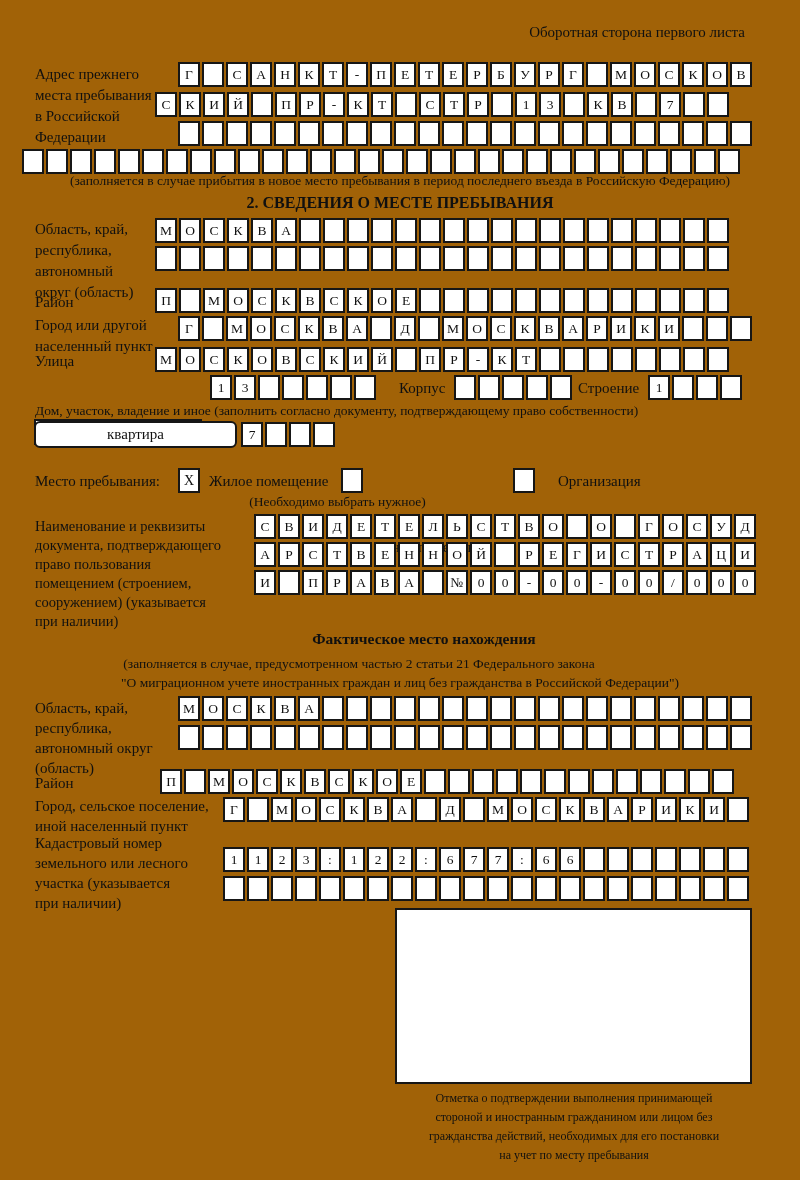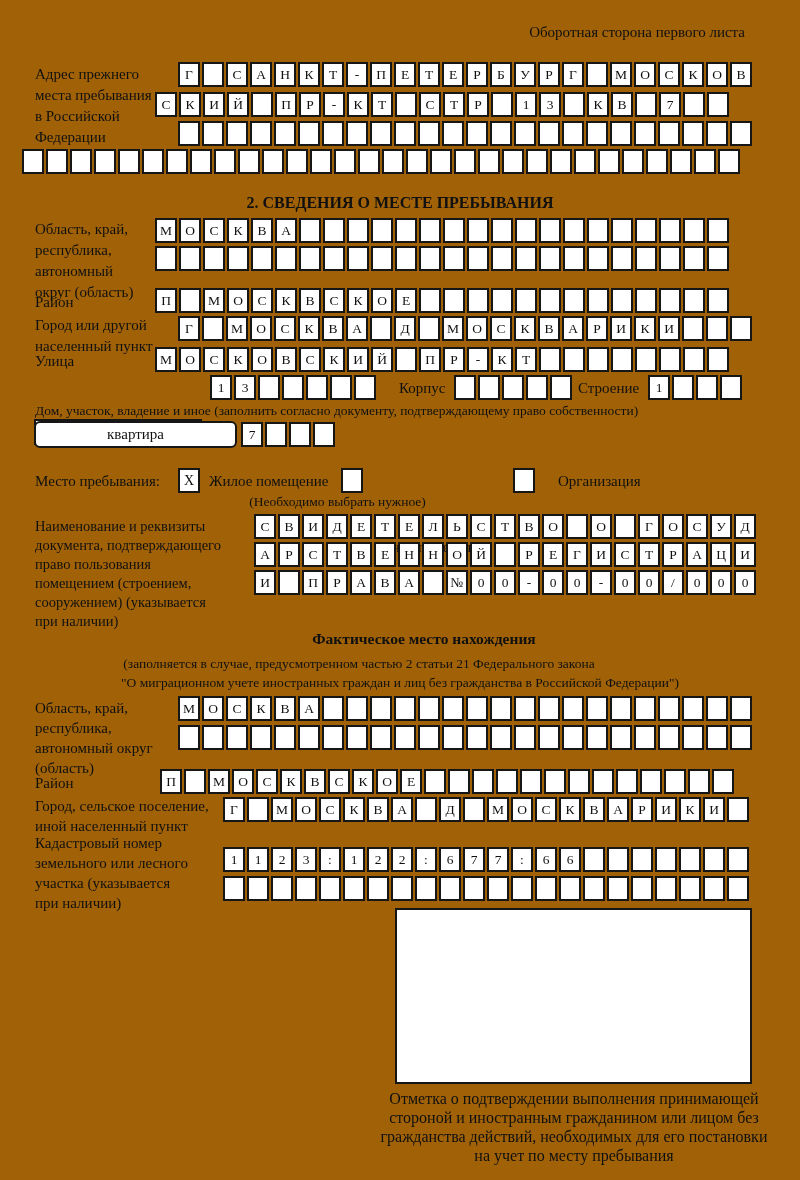--- a/index.html
+++ b/index.html
@@ -145,20 +145,21 @@
       <span class="cell"></span>
       <span class="cell"></span>
       <span class="cell"></span>
       <span class="cell"></span>
       <span class="cell"></span>
       <span class="cell"></span>
       <span class="cell"></span>
       <span class="cell"></span>
       <span class="cell"></span>
     </div>
+  <div class="abs note center" style="left:0px; top:173px; width:800px;">(заполняется в случае прибытия в новое место пребывания в период последнего въезда в Российскую Федерацию)</div>
 
   <div class="abs title center" style="left:0px; top:194px; width:800px;">2. СВЕДЕНИЯ О МЕСТЕ ПРЕБЫВАНИЯ</div>
 
   <div class="abs lbl" style="left:35px; top:219px; width:150px;">Область, край,
 республика,
 автономный
 округ (область)</div>
   <div class="abs cells" style="left:155px; top:218px;">
       <span class="cell">М</span>
       <span class="cell">О</span>
@@ -580,18 +581,18 @@
       <span class="cell"></span>
       <span class="cell"></span>
       <span class="cell"></span>
       <span class="cell"></span>
       <span class="cell"></span>
       <span class="cell"></span>
       <span class="cell"></span>
     </div>
 
   <div class="abs bigbox" style="left:395px; top:908px; width:357px; height:176px;"></div>
-  <div class="abs center" style="left:368px; top:1089px; width:412px; font-size:16px; line-height:19px; white-space:pre-line;">Отметка о подтверждении выполнения принимающей
+  <div class="abs center" style="left:368px; top:1089px; width:412px; font-size:12px; line-height:19px; white-space:pre-line;">Отметка о подтверждении выполнения принимающей
 стороной и иностранным гражданином или лицом без
 гражданства действий, необходимых для его постановки
 на учет по месту пребывания</div>
 
 </div>
 
 </body></html>

